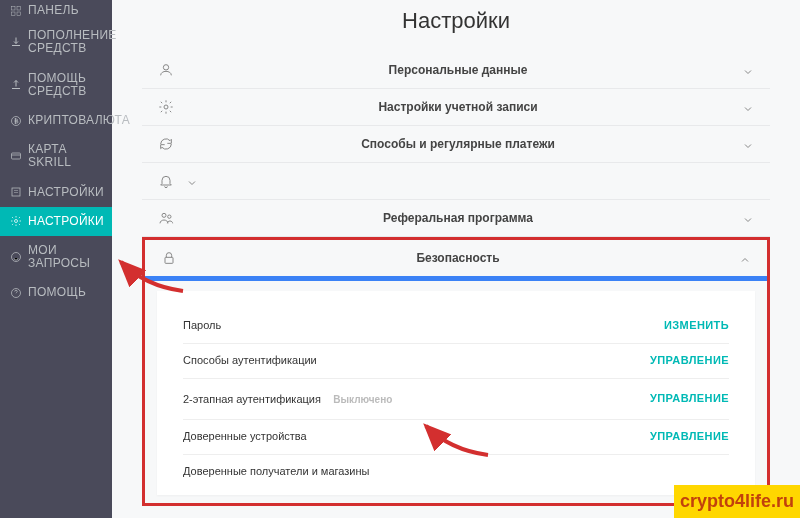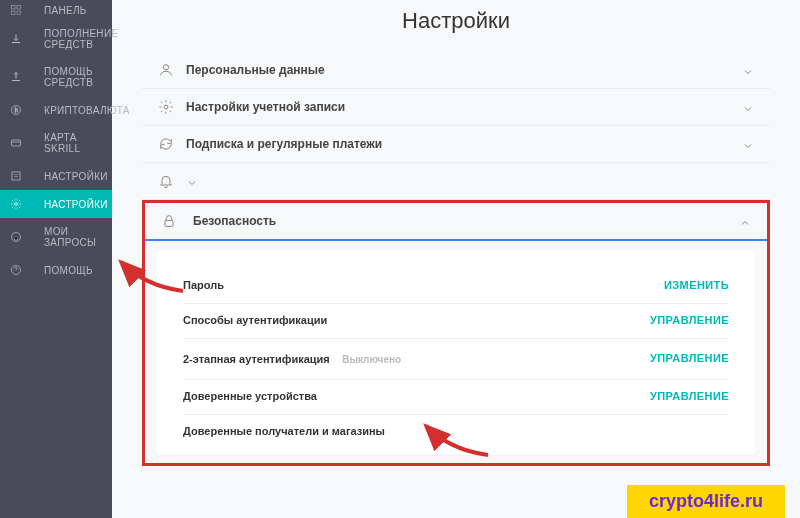--- a/index.html
+++ b/index.html
@@ -1,39 +1,39 @@
 <!DOCTYPE html>
 <html><head>
 <meta charset="utf-8">
 <style>
 * { margin: 0; padding: 0; box-sizing: border-box; }
 body { font-family: -apple-system, Arial, sans-serif; background: #f7f8f9; width: 800px; height: 518px; overflow: hidden; position: relative; }
 .sidebar { position: absolute; left: 0; top: 0; width: 112px; height: 518px; background: #4a4a5a; }
-.sidebar-item { display: flex; align-items: center; gap: 22px; padding: 8px 10px; color: #b8bcc0; font-size: 10px; letter-spacing: 0.3px; cursor: pointer; }
+.sidebar-item { display: flex; align-items: center; gap: 6px; padding: 8px 10px; color: #b8bcc0; font-size: 12px; letter-spacing: 0.3px; cursor: pointer; }
 .sidebar-item.active { background: #00b9b5; color: #fff; }
 .sidebar-item .icon { width: 12px; height: 12px; display: flex; align-items: center; justify-content: center; flex-shrink: 0; }
 .sidebar-item .icon svg { width: 12px; height: 12px; }
 .s-label { white-space: normal; line-height: 1.1; }
 .main { position: absolute; left: 112px; right: 0; top: 0; bottom: 0; padding: 8px 30px 0 30px; }
 h1 { text-align: center; font-size: 22px; font-weight: 300; color: #333; margin-bottom: 18px; }
-.acc { display: flex; align-items: center; gap: 12px; padding: 10px 16px; border-bottom: 1px solid #e8e9eb; cursor: pointer; }
+.acc { display: flex; align-items: center; gap: 12px; padding: 10px 16px; border-bottom: 1px solid #e8e9eb; cursor: pointer; text-align: center; }
 .acc-icon { width: 16px; height: 16px; display: flex; align-items: center; justify-content: center; }
 .acc-icon svg { width: 16px; height: 16px; stroke: #888; fill: none; stroke-width: 1.5; }
 .acc-label { flex: 1; font-size: 12px; font-weight: 600; color: #444; }
 .chev { width: 12px; height: 12px; }
 .chev svg { width: 12px; height: 12px; stroke: #888; fill: none; stroke-width: 2; }
 .sec-block { border: 3px solid #d32f2f; margin-top: 0; }
 .sec-content { padding: 18px 26px 6px 26px; background: #fff; margin: 10px 12px 8px 12px; box-shadow: 0 1px 2px rgba(0,0,0,0.04); }
 .row { display: flex; align-items: center; justify-content: space-between; padding: 10px 0 12px 0; border-bottom: 1px solid #eee; }
-.row-label { font-size: 11px; font-weight: 700; color: #333; }
+.row-label { font-size: 11px; font-weight: 400; color: #333; }
 .row-sub { font-size: 10px; color: #bbb; margin-left: 8px; font-weight: 700; }
 .row-action { font-size: 11px; font-weight: 700; color: #00b9b5; letter-spacing: 0.4px; cursor: pointer; }
 .arrow { position: absolute; pointer-events: none; }
 .arrow svg { overflow: visible; }
-.watermark { position: absolute; right: 15px; bottom: 0; background: #ffd700; padding: 6px 22px; font-size: 18px; font-weight: 600; color: #6d28d9; }
+.watermark { position: absolute; right: 0; bottom: 0; background: #ffd700; padding: 6px 6px; font-size: 18px; font-weight: 600; color: #c2410c; }
 </style>
 </head>
 <body>
 
 <div class="sidebar">
   <div class="sidebar-item" style="padding-top:4px;padding-bottom:4px;">
     <span class="icon">
         <svg viewBox="0 0 24 24">
           <rect x="3" y="3" width="7" height="7" fill="none" stroke="currentColor"></rect>
           <rect x="14" y="3" width="7" height="7" fill="none" stroke="currentColor"></rect>
@@ -142,38 +142,51 @@
     <span class="chev"><svg viewBox="0 0 24 24">
           <polyline points="6 9 12 15 18 9"></polyline>
         </svg></span>
   </div>
   <div class="acc">
     <span class="acc-icon">
         <svg viewBox="0 0 24 24">
           <path d="M4 12a8 8 0 0114-5l2-2v6h-6M20 12a8 8 0 01-14 5l-2 2v-6h6"></path>
         </svg>
       </span>
-    <span class="acc-label">Подписка и регулярные платежи</span>
+    <span class="acc-label">Способы и регулярные платежи</span>
     <span class="chev"><svg viewBox="0 0 24 24">
           <polyline points="6 9 12 15 18 9"></polyline>
         </svg></span>
   </div>
   <div class="acc">
     <span class="acc-icon">
         <svg viewBox="0 0 24 24">
           <path d="M18 16v-5a6 6 0 10-12 0v5l-2 2h16l-2-2zM10 20a2 2 0 004 0"></path>
         </svg>
       </span>
     <span class="chev"><svg viewBox="0 0 24 24">
           <polyline points="6 9 12 15 18 9"></polyline>
         </svg></span>
   </div>
+  <div class="acc">
+    <span class="acc-icon">
+        <svg viewBox="0 0 24 24">
+          <circle cx="9" cy="8" r="3"></circle>
+          <circle cx="17" cy="10" r="2.5"></circle>
+          <path d="M3 20c0-3 3-5 6-5s6 2 6 5M14 20c0-2 2-3.5 4-3.5s4 1.5 4 3.5"></path>
+        </svg>
+      </span>
+    <span class="acc-label">Реферальная программа</span>
+    <span class="chev"><svg viewBox="0 0 24 24">
+          <polyline points="6 9 12 15 18 9"></polyline>
+        </svg></span>
+  </div>
 
   <div class="sec-block">
-    <div class="acc" style="border-bottom:2px solid #3b82f6;gap:16px;">
+    <div class="acc" style="border-bottom:5px solid #3b82f6;gap:16px;">
       <span class="acc-icon">
           <svg viewBox="0 0 24 24">
             <rect x="6" y="11" width="12" height="9" rx="1"></rect>
             <path d="M8 11V8a4 4 0 018 0v3"></path>
           </svg>
         </span>
       <span class="acc-label">Безопасность</span>
       <span class="chev"><svg viewBox="0 0 24 24">
             <polyline points="6 15 12 9 18 15"></polyline>
           </svg></span>

